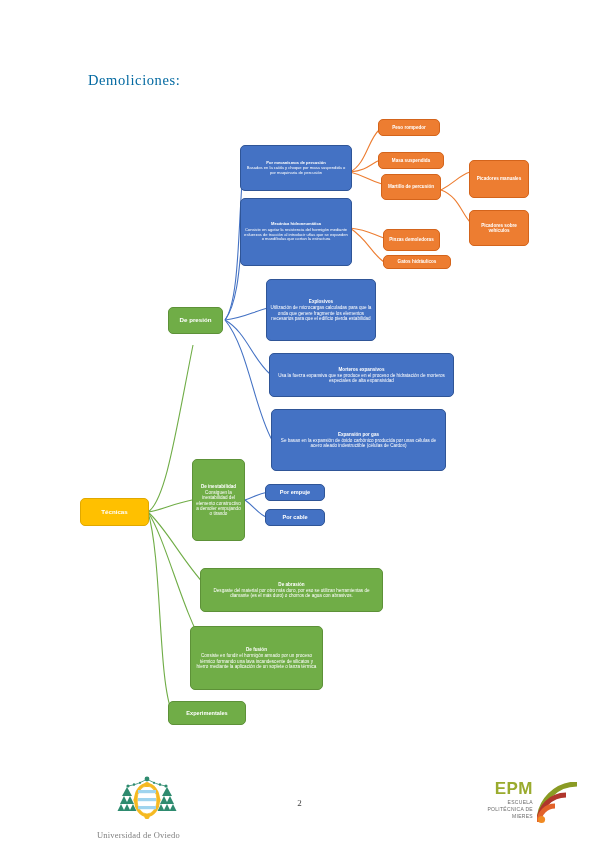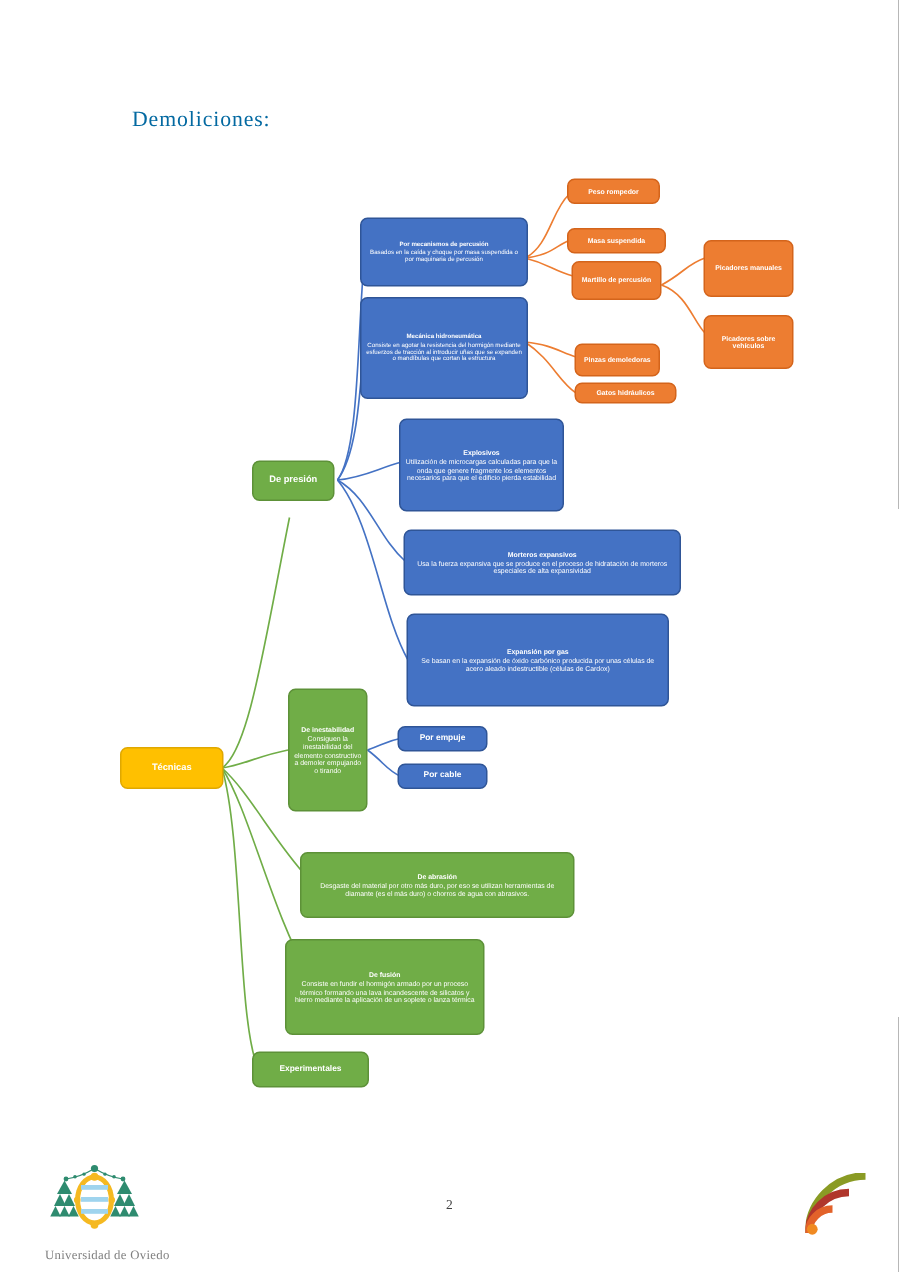--- a/index.html
+++ b/index.html
@@ -27,21 +27,21 @@
   .yellow{background:#ffc000;border:1px solid #e0a800;}
   .f4{font-size:4.1px;}
   .f45{font-size:4.6px;}
   .f55{font-size:5.6px;}
   .f6{font-size:6.2px;}
   
   #pageno{
     position:absolute;left:0;right:0;top:798px;text-align:center;
     font-family:"Liberation Serif",serif;font-size:9px;color:#3f3f3f;
   }
-  #uo{position:absolute;left:30px;top:776px;width:150px;text-align:left;}
+  #uo{position:absolute;left:30px;top:776px;width:150px;text-align:right;}
   #uo .uolabel{
     font-family:"Liberation Serif",serif;font-size:8.5px;color:#7f7f7f;
     margin-top:2px;letter-spacing:.2px;
   }
   #epm{position:absolute;left:455px;top:778px;width:130px;height:56px;}
   #epm .epmtxt{position:absolute;left:0;top:2px;width:78px;text-align:right;}
   #epm .epm-big{
     font-family:"Liberation Sans",sans-serif;font-size:17px;font-weight:bold;
     color:#9aab2e;letter-spacing:.5px;line-height:1;
   }
@@ -217,20 +217,28 @@
         <circle cx="33" cy="8.5" r="2.6"></circle>
         <circle cx="33" cy="40.5" r="2.6"></circle>
         <circle cx="21.5" cy="24" r="2.2"></circle>
         <circle cx="44.5" cy="24" r="2.2"></circle>
       </g>
     </svg>
     <div class="uolabel">Universidad de Oviedo</div>
   </div>
 
   <div id="epm">
+    <div class="epmtxt">
+      <div class="epm-big">EPM</div>
+      <div class="epm-sub">
+        <div>ESCUELA</div>
+        <div>POLITÉCNICA DE</div>
+        <div>MIERES</div>
+      </div>
+    </div>
     <svg class="arcs" width="46" height="44" viewBox="0 0 46 44">
       <g fill="none" stroke-width="5" stroke-linecap="butt">
         <path d="M2,40 A38,38 0 0 1 40,2" stroke="#8a9b24"></path>
         <path d="M2,40 A27,27 0 0 1 29,13" stroke="#b0362c" transform="translate(0,0)"></path>
         <path d="M2,40 A16,16 0 0 1 18,24" stroke="#e2622a"></path>
       </g>
       <circle cx="4.5" cy="37.5" r="3.6" fill="#f08a22"></circle>
     </svg>
   </div>
 

